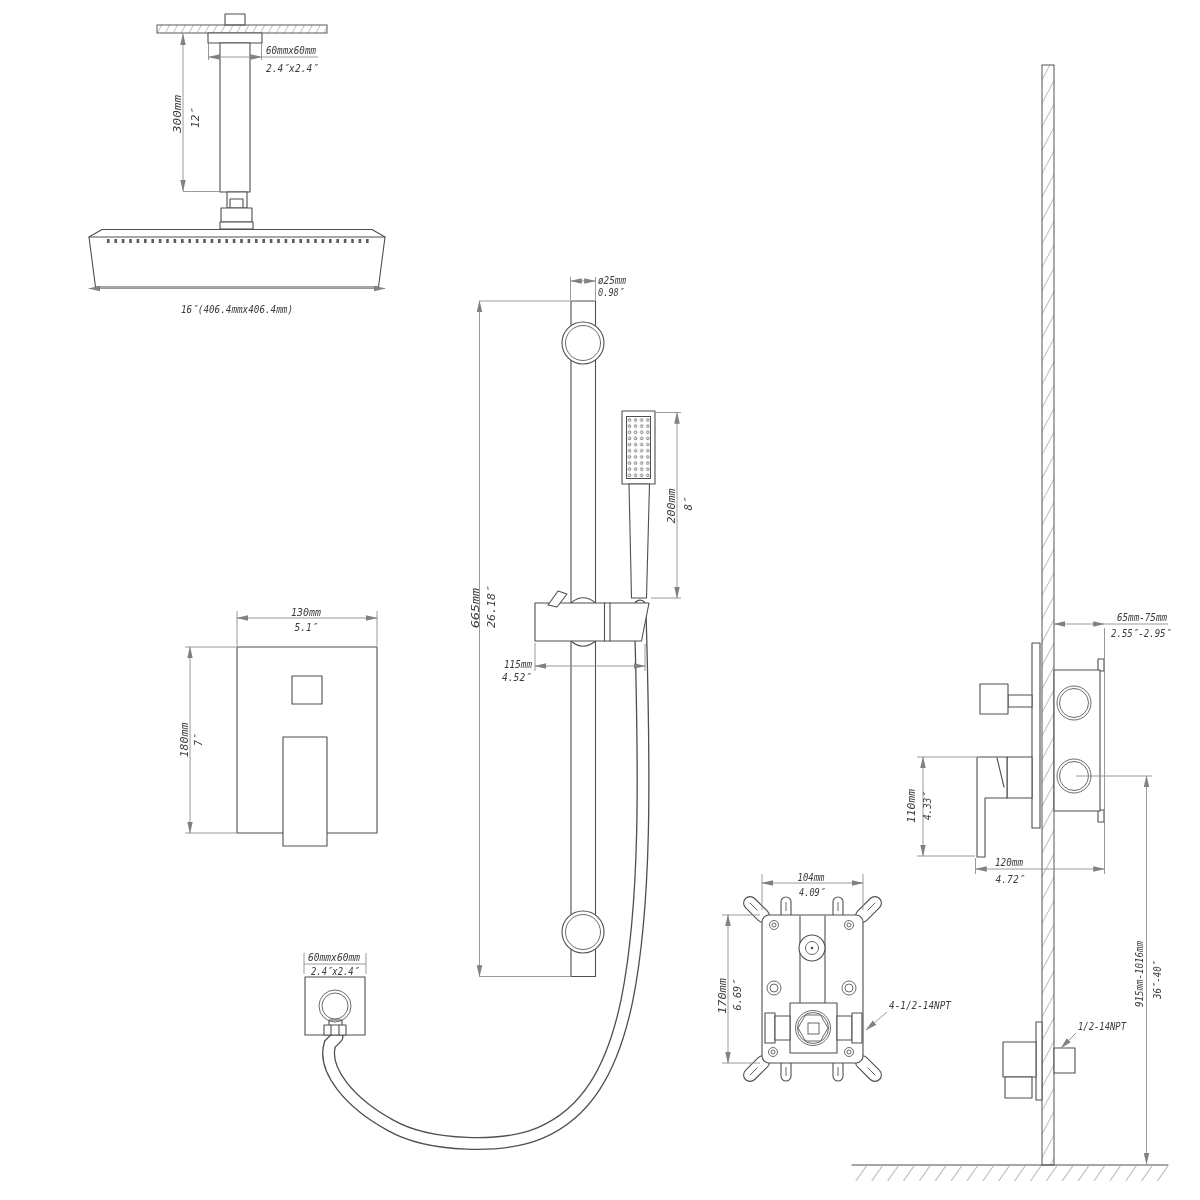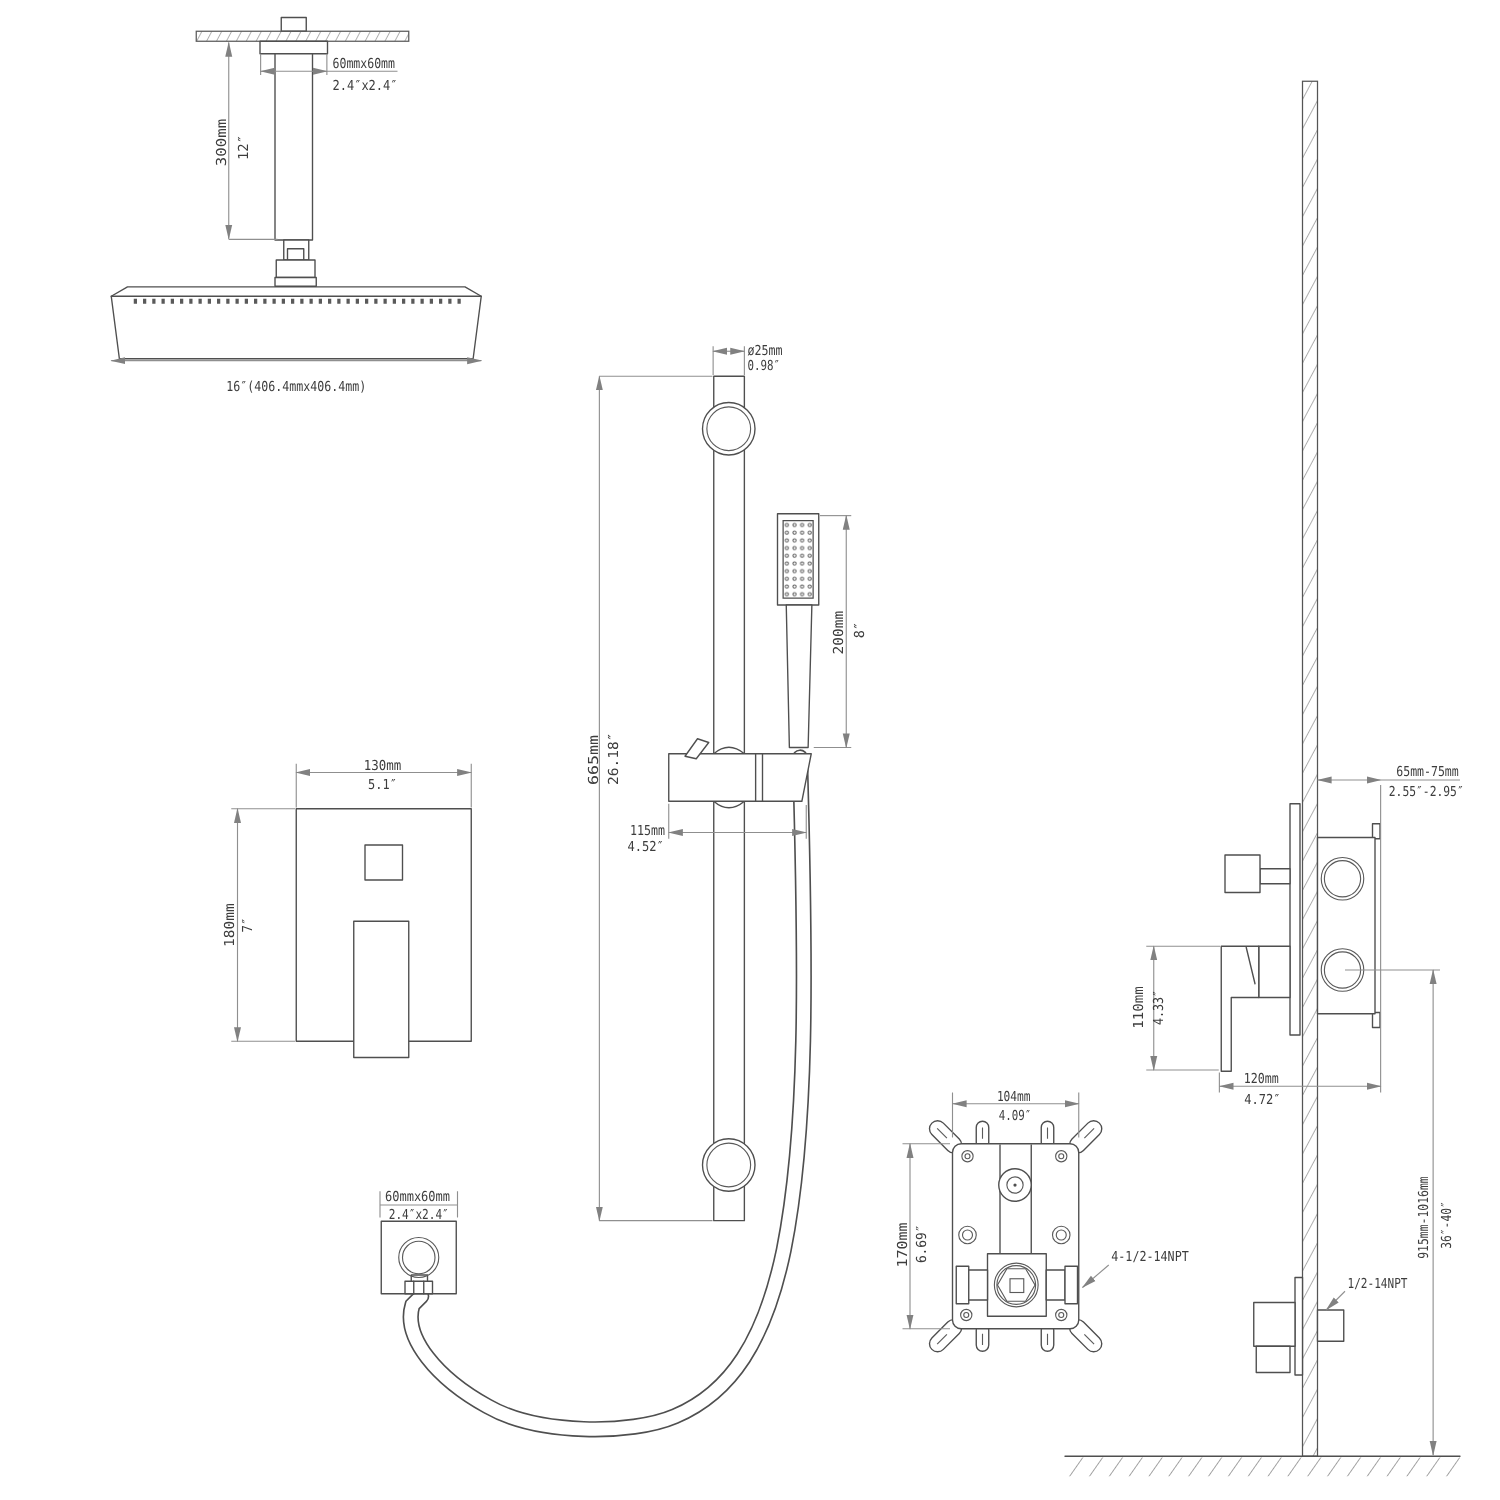--- a/index.html
+++ b/index.html
@@ -1,16 +1,16 @@
 <!DOCTYPE html>
 <html><head>
 <meta charset="utf-8">
 <style>
   html,body{margin:0;padding:0;background:#ffffff;}
-  .stage{width:1200px;height:1200px;position:relative;background:#ffffff;}
+  .stage{width:1200px;height:1200px;position:relative;background:#ffffff;font-style:italic;}
   svg{display:block;}
   .ln{fill:none;stroke:#4f4f4f;stroke-width:1.1;stroke-linecap:round;stroke-linejoin:round;}
   .lnf{fill:#ffffff;stroke:#4f4f4f;stroke-width:1.1;stroke-linejoin:round;}
   .thin{fill:none;stroke:#5a5a5a;stroke-width:0.9;}
   .dim{fill:none;stroke:#8f8f8f;stroke-width:0.9;}
   .dima{marker-start:url(#ar);marker-end:url(#ar);}
   .lead{fill:none;stroke:#8f8f8f;stroke-width:0.9;marker-end:url(#ar);}
   text{font-family:"DejaVu Sans Mono","Liberation Mono",monospace;font-size:11px;fill:#3d3d3d;}
   .rot{dominant-baseline:central;}
 </style>

